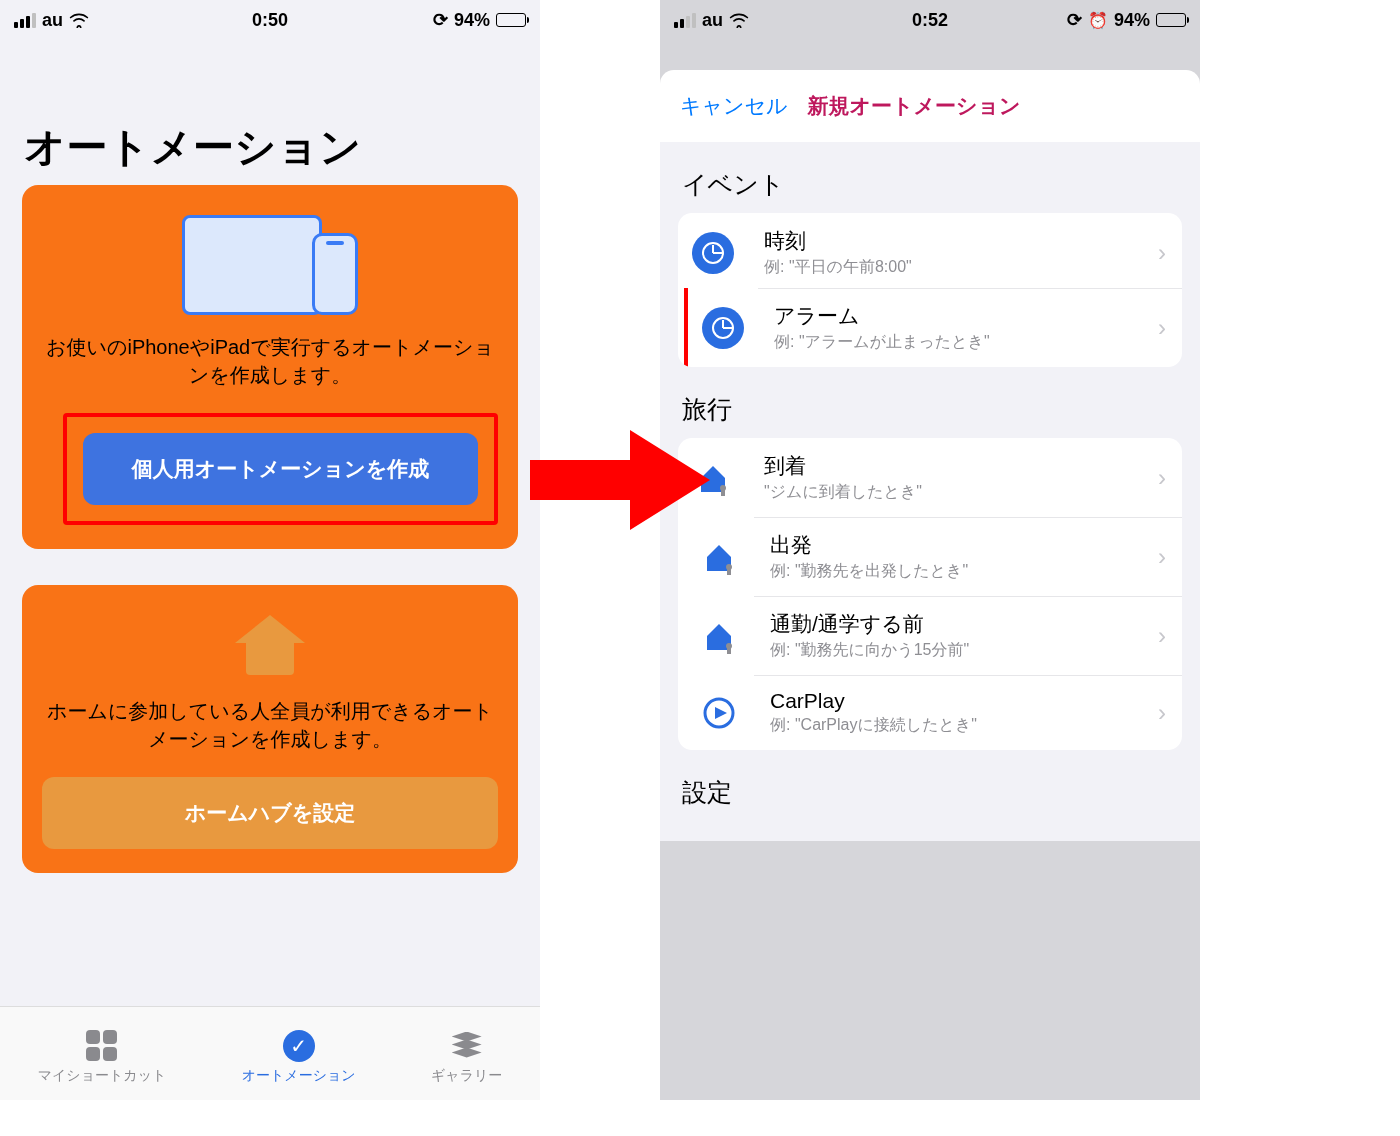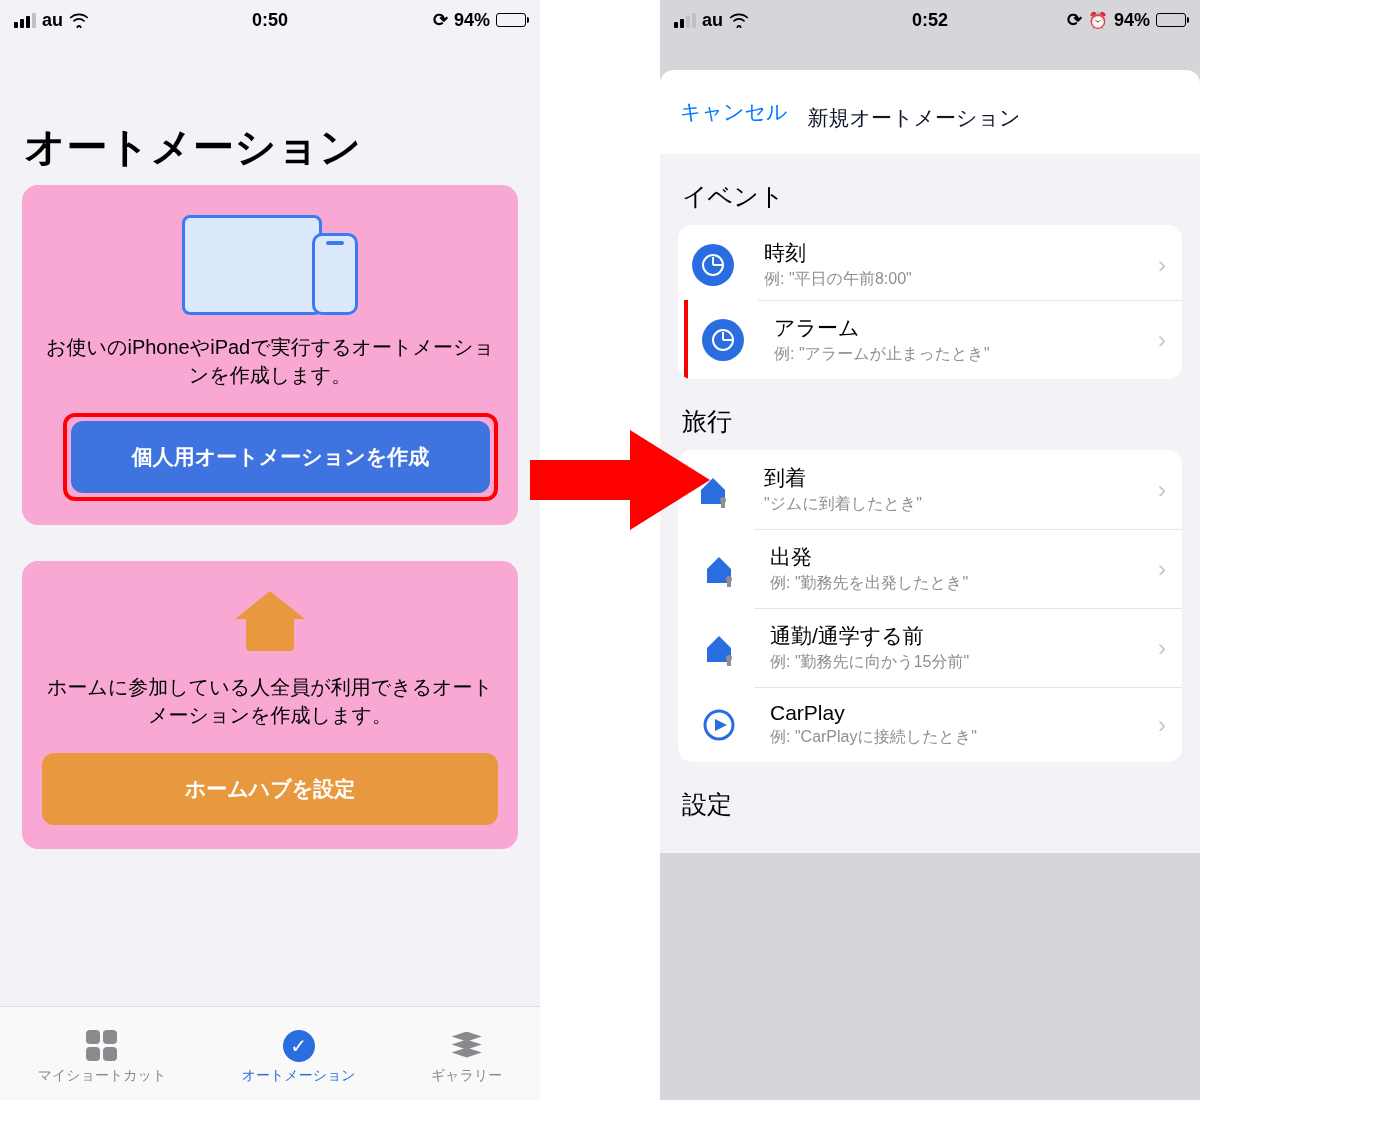--- a/index.html
+++ b/index.html
@@ -58,21 +58,21 @@
     padding: 80px 24px 10px 24px;
     letter-spacing: 0.5px;
   }
   .left-subtitle {
     font-size: 20px;
     font-weight: 600;
     padding: 0 24px 60px 24px;
     color: #000;
   }
   .card {
-    background: #f9a8d4;
+    background: #f97316;
     border-radius: 16px;
     margin: 0 22px 36px 22px;
     padding: 30px 20px 24px 20px;
     text-align: center;
   }
   .card-desc {
     font-size: 20px;
     color: #000;
     line-height: 1.4;
     margin: 18px 0 24px 0;
@@ -107,21 +107,21 @@
     border: none;
     border-radius: 12px;
     padding: 22px 10px;
     font-size: 21px;
     font-weight: 600;
     color: #fff;
     cursor: pointer;
   }
   .btn-blue { background: #3e73e0; }
   .btn-orange { background: #e8993f; }
-  .highlight-box { border: 4px solid #ff0000; border-radius: 12px; padding: 4px; margin-left: 21px; }
+  .highlight-box { border: 4px solid #ff0000; border-radius: 4px; padding: 16px; margin-left: 21px; }
 
   .home-icon-shape {
     display: inline-block;
     width: 70px; height: 60px;
     position: relative;
   }
   .home-icon-shape::before {
     content: ""; position: absolute; top: 0; left: 50%; transform: translateX(-50%);
     border-left: 35px solid transparent;
     border-right: 35px solid transparent;
@@ -170,21 +170,21 @@
     border-radius: 14px 14px 0 0;
     margin-top: 30px;
     padding: 22px 20px;
     display: flex;
     align-items: center;
     gap: 20px;
     font-size: 21px;
     text-align: center;
   }
   .cancel-link { color: #007aff; cursor: pointer; font-weight: 400; }
-  .modal-title { font-weight: 400; color: #0f172a; margin-top: 12px; }
+  .modal-title { font-weight: 700; color: #be185d; }
   .modal-body {
     background: #f2f2f7;
     padding: 0 0 20px 0;
   }
   .section-header {
     font-size: 25px;
     font-weight: 400;
     padding: 26px 22px 12px 22px;
   }
   .list-group {

